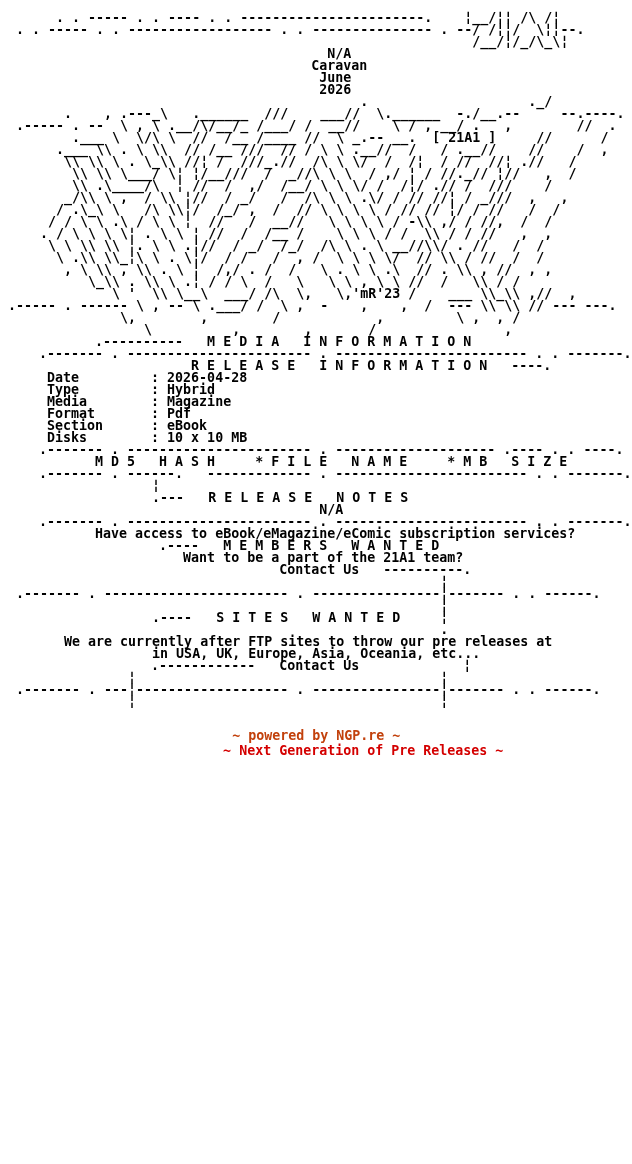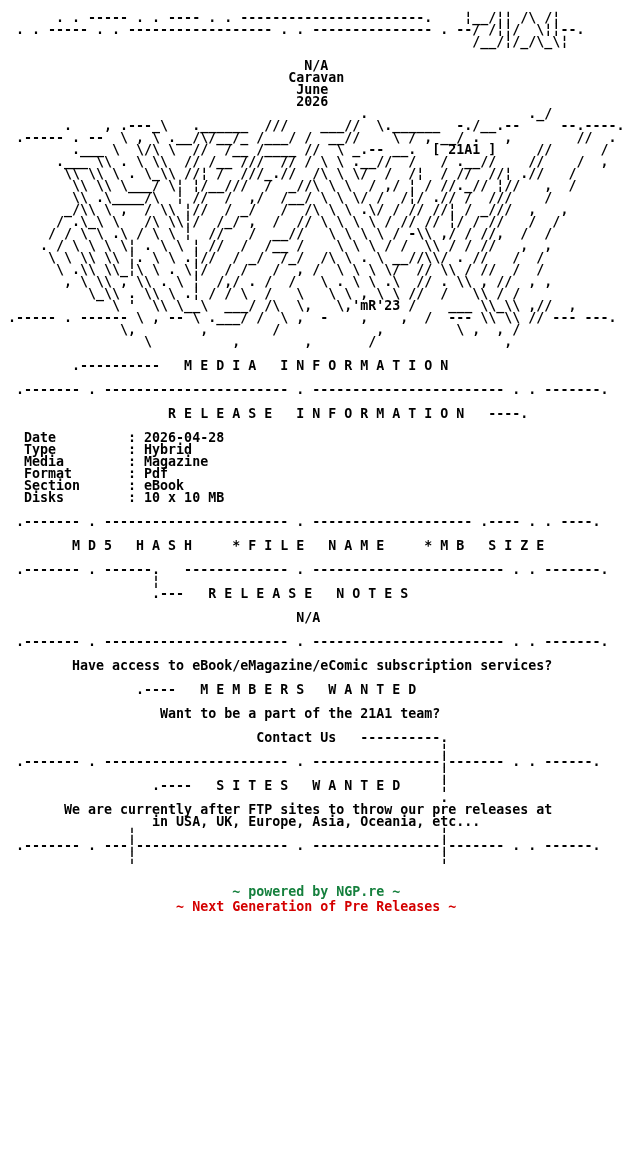--- a/index.html
+++ b/index.html
@@ -9,21 +9,21 @@
   }
   pre{
     margin:0;
     font-family:"DejaVu Sans Mono", monospace;
     font-weight:bold;
     font-size:13.3px;
     line-height:12px;
     white-space:pre;
     color:#000000;
   }
-  .mt1{margin-top:12px;}
+  .mt1{padding-left:23px;}
   .footer pre{line-height:15px;}
   .footer{margin-top:20px;}
 </style>
 </head>
 <body>
 
 <div>
 
   <pre>       . . ----- . . ---- . . -----------------------.    ¦__/¦¦ /\ /¦
   . . ----- . . ------------------ . . --------------- . --/ /¦¦/  \¦¦--.
@@ -91,24 +91,25 @@
     <pre>                                                       ¦</pre>
     <pre>  .------- . ----------------------- . ----------------¦------- . . ------.</pre>
   </section>
 
   <section>
     <pre>                                                       ¦</pre>
     <pre>                   .----   S I T E S   W A N T E D     ¦</pre>
     <pre>                                                       .</pre>
     <pre>        We are currently after FTP sites to throw our pre releases at</pre>
     <pre>                   in USA, UK, Europe, Asia, Oceania, etc...</pre>
+    <pre class="mt1">                .------------   Contact Us             ¦</pre>
     <pre>                ¦                                      ¦</pre>
     <pre>  .------- . ---¦------------------- . ----------------¦------- . . ------.</pre>
     <pre>                ¦                                      ¦</pre>
   </section>
 
 
   <section class="footer">
-    <pre style="color: #15803d;">                             ~ powered by NGP.re ~</pre>
-    <pre style="color: rgb(212, 0, 0);">                      ~ Next Generation of Pre Releases ~</pre>
+    <pre style="color: #c2410c;">                             ~ powered by NGP.re ~</pre>
+    <pre style="color: rgb(212, 0, 0); padding-left: 47px;">                      ~ Next Generation of Pre Releases ~</pre>
   </section>
 
 </div>
 
 </body></html>

